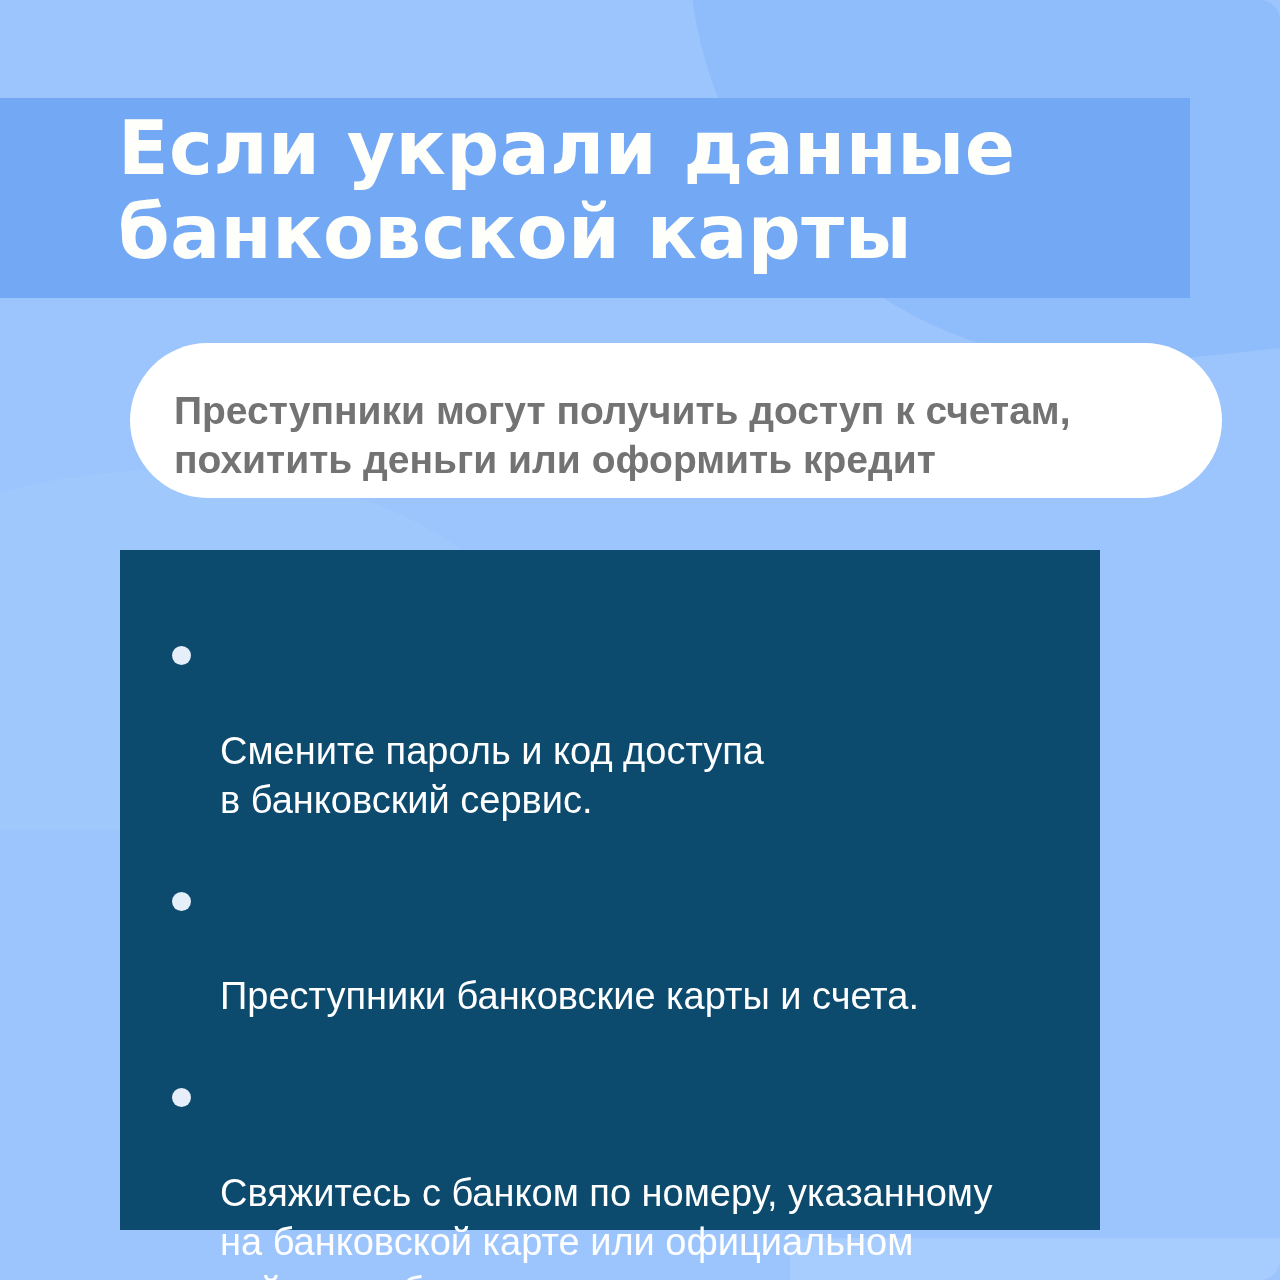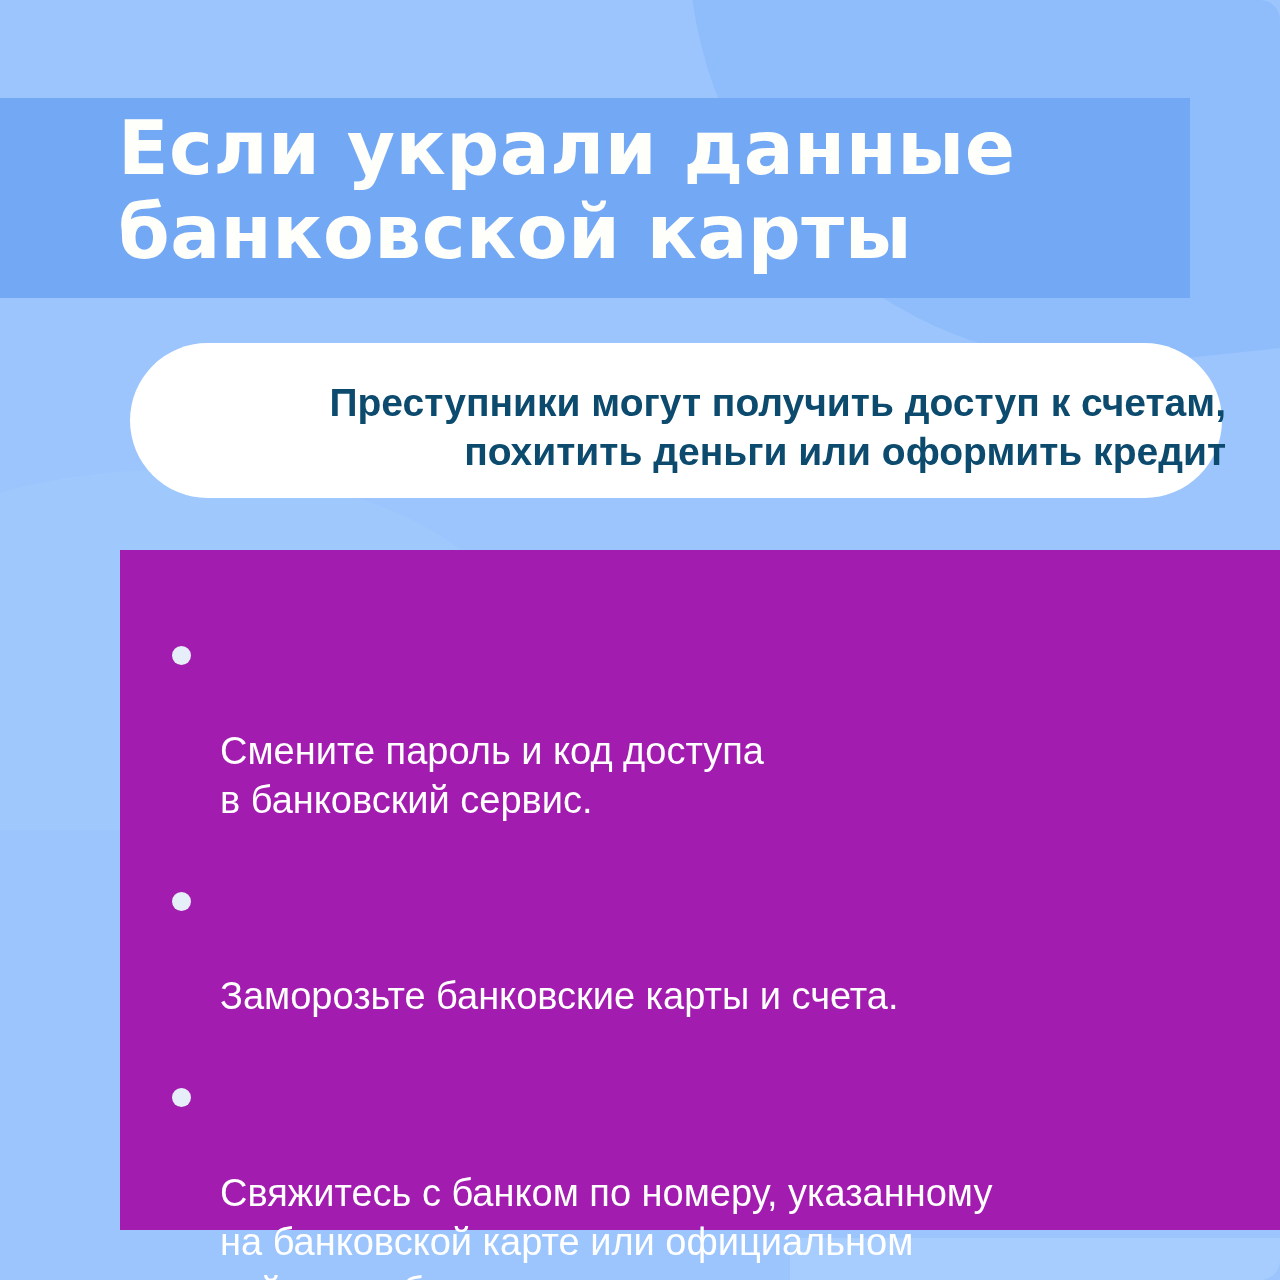--- a/index.html
+++ b/index.html
@@ -100,38 +100,37 @@
     height: 155px;
     background: #FFFFFF;
     border-radius: 78px;
     box-sizing: border-box;
   }
   .lead-text {
     position: absolute;
     top: 27px;
     left: 28px;
     width: 1060px;
-    margin: 8px;
-    color: #0c4a6e;
+    margin: 16px;
+    color: #737373;
     font-family: "Liberation Sans", "DejaVu Sans", sans-serif;
     font-weight: 700;
     font-size: 39px;
     line-height: 1.26;
     white-space: pre-line;
-    text-align: right;
   }
 
   
   .list-panel {
     position: absolute;
     top: 550px;
     left: 120px;
-    width: 1160px;
+    width: 980px;
     height: 680px;
-    background: #a21caf;
+    background: #0c4a6e;
   }
   .bullet-list {
     position: absolute;
     top: 78px;
     left: 42px;
     right: 16px;
     margin: 0;
     padding: 0;
     list-style: none;
   }
@@ -183,21 +182,21 @@
 
   <div class="list-panel">
     <ul class="bullet-list">
       <li class="bullet-item">
         <span class="bullet-dot"></span>
         <span>Смените пароль и код доступа
 в банковский сервис.</span>
       </li>
       <li class="bullet-item">
         <span class="bullet-dot"></span>
-        <span>Заморозьте банковские карты и счета.</span>
+        <span>Преступники банковские карты и счета.</span>
       </li>
       <li class="bullet-item">
         <span class="bullet-dot"></span>
         <span>Свяжитесь с банком по номеру, указанному
 на банковской карте или официальном
 сайте, сообщите о произошедшем.</span>
       </li>
 
     </ul>
   </div>

